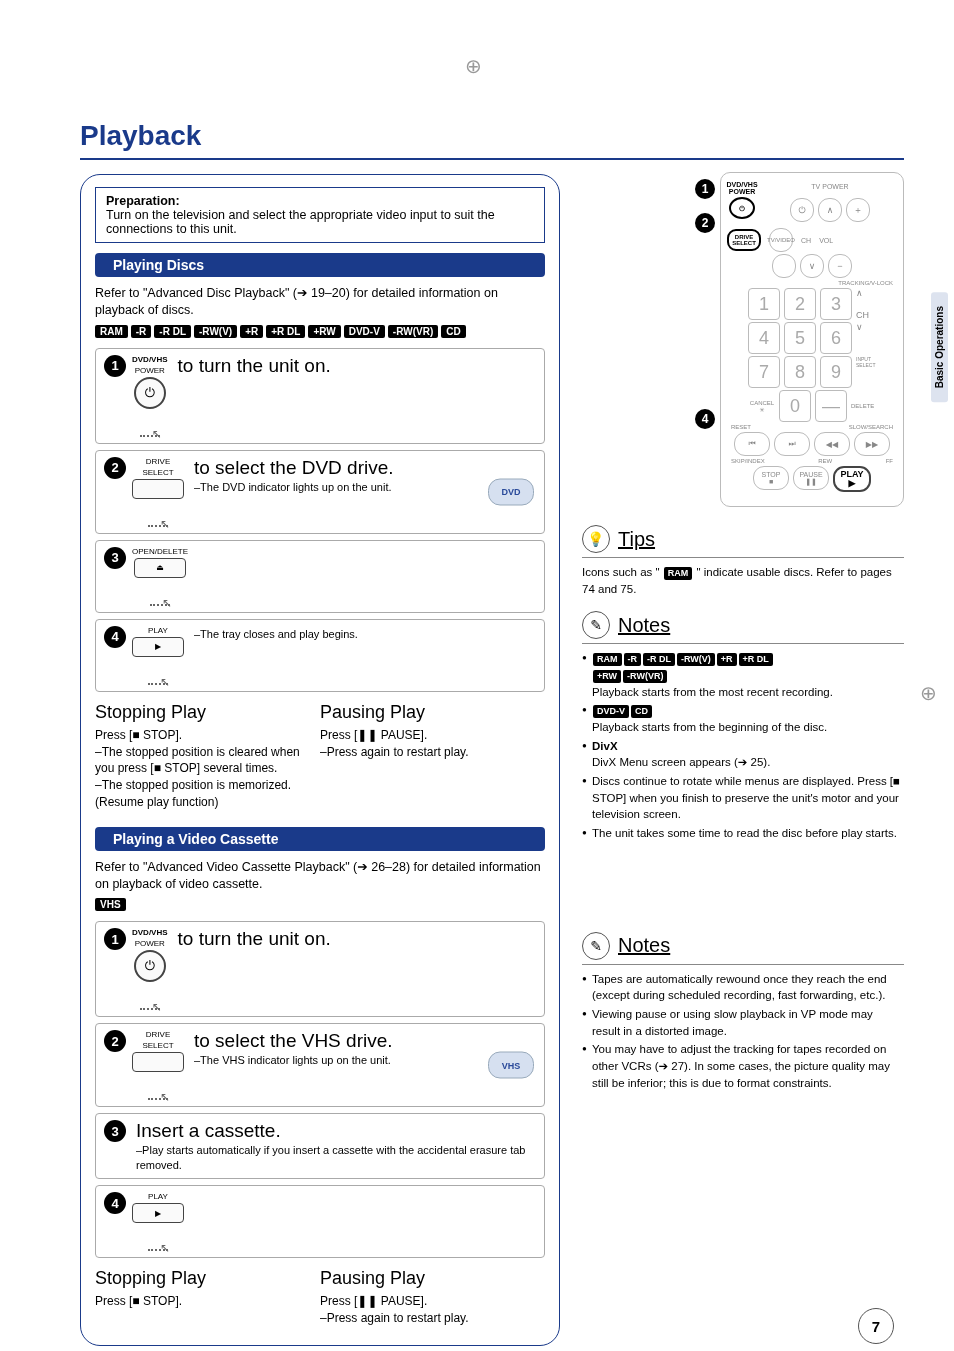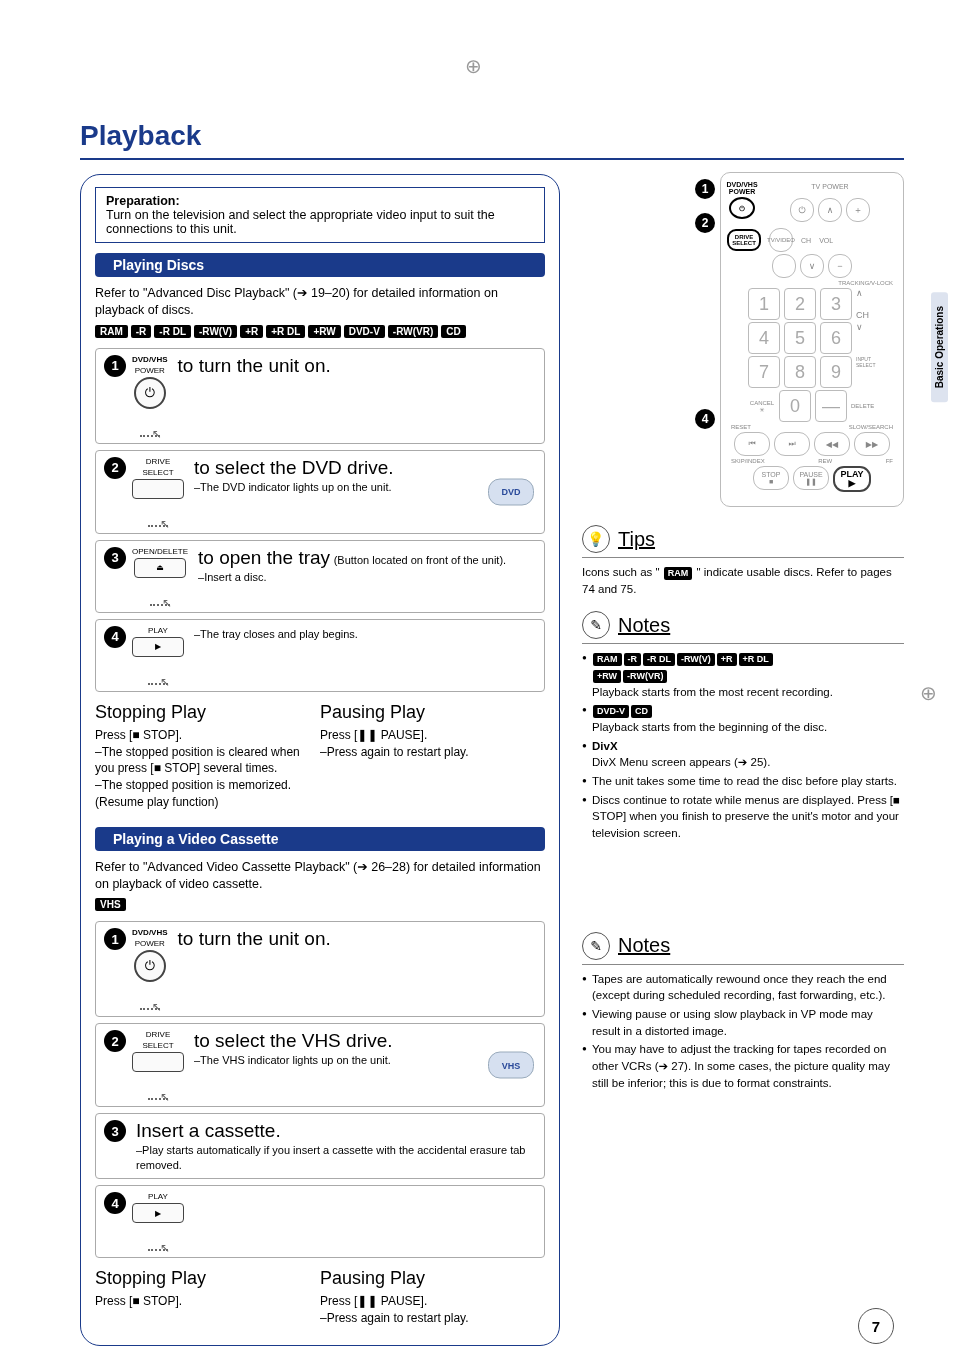--- a/index.html
+++ b/index.html
@@ -262,25 +262,20 @@
           <div class="step-lead">
             <div class="step-num">3</div>
             <div class="btn-stack">
               <span>OPEN/DELETE</span>
               <div class="btn-long">
                   <span>⏏</span>
                 </div>
               <div class="hand"></div>
             </div>
           </div>
-          <div class="step-body">
-            <span class="big">to open the tray</span>
-            <span class="note">(Button located on front of the unit).</span><br>
-            <span class="note">–Insert a disc.</span>
-          </div>
         </div>
 
         <div class="step">
           <div class="step-lead">
             <div class="step-num">4</div>
             <div class="btn-stack">
               <span>PLAY</span>
               <div class="btn-long">
                   <span>▶</span>
                 </div>
@@ -489,22 +484,22 @@
           <ul>
             <li>
               <span class="inline-tag">RAM</span><span class="inline-tag">-R</span><span class="inline-tag">-R DL</span><span class="inline-tag">-RW(V)</span><span class="inline-tag">+R</span><span class="inline-tag">+R DL</span><br><span class="inline-tag">+RW</span><span class="inline-tag">-RW(VR)</span><br>
               <span>Playback starts from the most recent recording.</span>
             </li>
             <li>
               <span class="inline-tag">DVD-V</span><span class="inline-tag">CD</span><br>
               <span>Playback starts from the beginning of the disc.</span>
             </li>
             <li><b>DivX</b><br><span>DivX Menu screen appears (➔ 25).</span></li>
+            <li>Discs continue to rotate while menus are displayed. Press [■ STOP] when you finish to preserve the unit's motor and your television screen.</li>
             <li>The unit takes some time to read the disc before play starts.</li>
-            <li>Discs continue to rotate while menus are displayed. Press [■ STOP] when you finish to preserve the unit's motor and your television screen.</li>
           </ul>
         </div>
       </div>
 
       <div class="note-box" style="margin-top:90px">
         <div class="box-head">
           <div class="ico ico-note"></div>
           <div class="ttl">Notes</div>
         </div>
         <div class="box-body">

